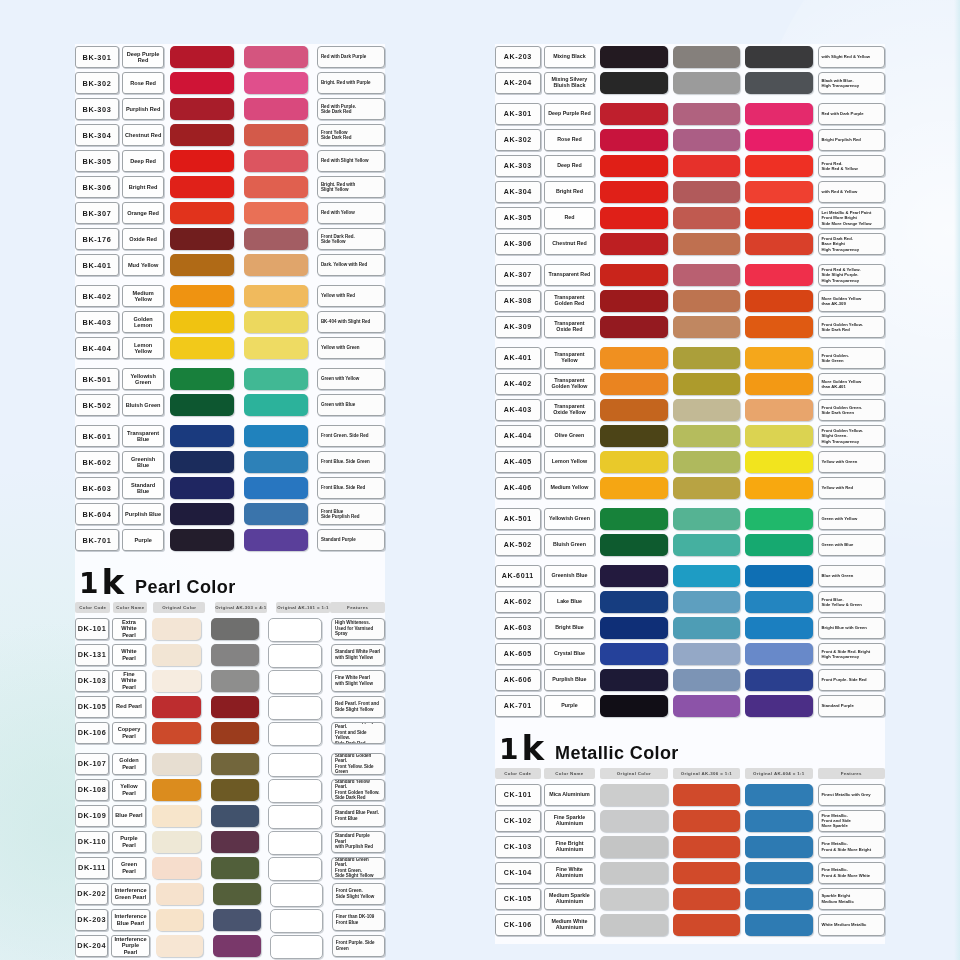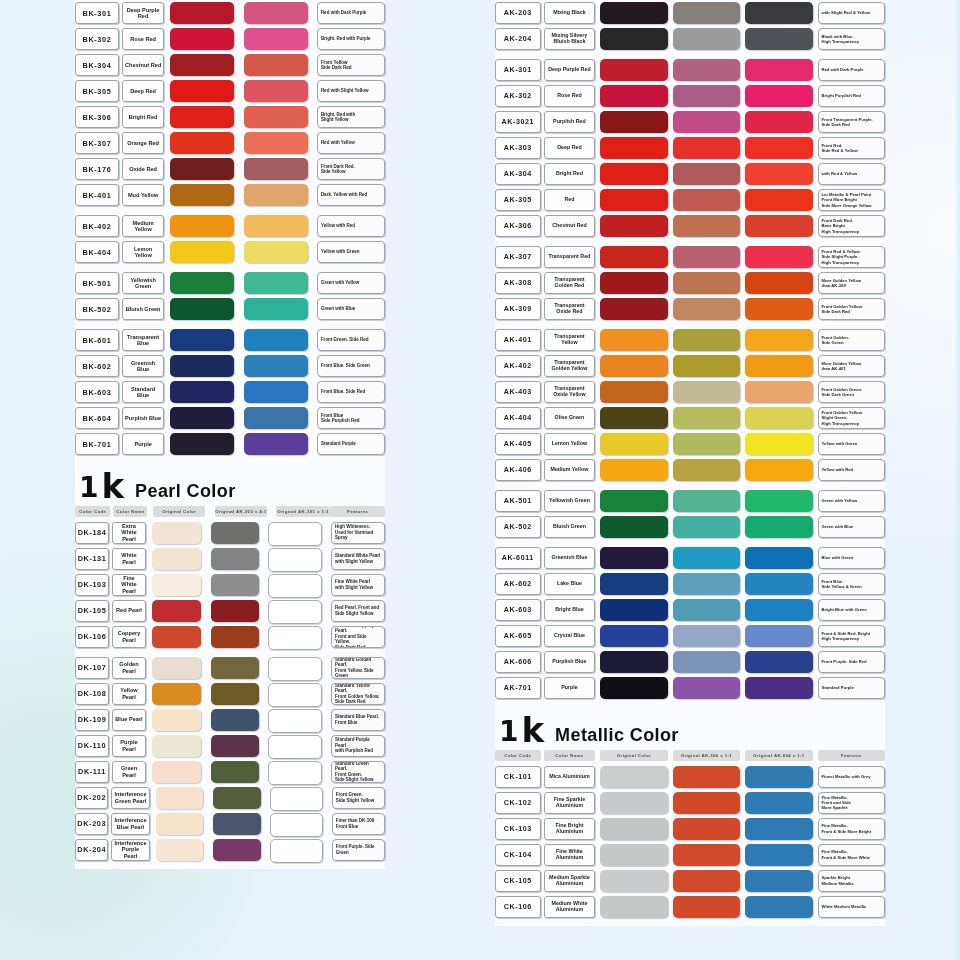--- a/index.html
+++ b/index.html
@@ -10,21 +10,21 @@
     position:relative;
   }
   #bg-glow-a{position:absolute;left:-260px;top:470px;width:620px;height:620px;border-radius:50%;
     background:radial-gradient(circle at 50% 50%, rgba(219,240,238,.85) 0%, rgba(226,242,243,.55) 45%, rgba(234,242,252,0) 72%);}
   #bg-glow-b{position:absolute;left:-150px;top:620px;width:420px;height:420px;border-radius:50%;
     background:radial-gradient(circle at 50% 50%, rgba(208,234,232,.8) 0%, rgba(234,242,252,0) 70%);}
   #bg-glow-c{position:absolute;left:740px;top:-120px;width:520px;height:700px;border-radius:50%;
     background:radial-gradient(circle at 40% 50%, rgba(255,255,255,.75) 0%, rgba(234,242,252,0) 70%);}
   #bg-edge{position:absolute;right:0;top:0;width:6px;height:960px;background:linear-gradient(90deg,rgba(214,238,243,0),#d8eef4);}
 
-  .page{position:absolute;inset:0;}
+  .page{position:absolute;inset:0;margin-top:44px;}
   .col{position:absolute;top:0;}
   .col-left{left:75px;width:310px;}
   .col-right{left:495px;width:390px;}
 
   .panel{background:rgba(252,253,255,.92);padding:2px 0 4px 0;}
 
   
   .tbl{display:flex;flex-direction:column;}
   .row{display:flex;align-items:stretch;margin-bottom:4px;}
   .row.gap{margin-bottom:9px;}
@@ -99,20 +99,27 @@
             <div class="cell feat">Red with Dark Purple</div>
           </div>
           <div class="row">
             <div class="cell code">BK-302</div>
             <div class="cell name">Rose Red</div>
             <div class="sw" style="background: rgb(207, 20, 54); height: 100%;"></div>
             <div class="sw sw2" style="background: rgb(224, 79, 140); height: 100%;"></div>
             <div class="cell feat">Bright. Red with Purple</div>
           </div>
           <div class="row">
+            <div class="cell code">BK-303</div>
+            <div class="cell name">Purplish Red</div>
+            <div class="sw" style="background: rgb(168, 29, 42); height: 100%;"></div>
+            <div class="sw sw2" style="background: rgb(217, 73, 125); height: 100%;"></div>
+            <div class="cell feat">Red with Purple.<br>Side Dark Red</div>
+          </div>
+          <div class="row">
             <div class="cell code">BK-304</div>
             <div class="cell name">Chestnut Red</div>
             <div class="sw" style="background: rgb(158, 31, 34); height: 100%;"></div>
             <div class="sw sw2" style="background: rgb(211, 90, 74); height: 100%;"></div>
             <div class="cell feat">Front  Yellow<br>Side Dark Red</div>
           </div>
           <div class="row">
             <div class="cell code">BK-305</div>
             <div class="cell name">Deep Red</div>
             <div class="sw" style="background: rgb(223, 26, 22); height: 100%;"></div>
@@ -146,20 +153,27 @@
             <div class="sw" style="background: rgb(176, 106, 22); height: 100%;"></div>
             <div class="sw sw2" style="background: rgb(224, 165, 107); height: 100%;"></div>
             <div class="cell feat">Dark. Yellow with Red</div>
           </div>
           <div class="row">
             <div class="cell code">BK-402</div>
             <div class="cell name">Medium Yellow</div>
             <div class="sw" style="background: rgb(239, 147, 17); height: 100%;"></div>
             <div class="sw sw2" style="background: rgb(240, 186, 93); height: 100%;"></div>
             <div class="cell feat">Yellow with Red</div>
+          </div>
+          <div class="row">
+            <div class="cell code">BK-403</div>
+            <div class="cell name">Golden Lemon</div>
+            <div class="sw" style="background: rgb(240, 195, 17); height: 100%;"></div>
+            <div class="sw sw2" style="background: rgb(236, 216, 94); height: 100%;"></div>
+            <div class="cell feat">BK-404 with Slight Red</div>
           </div>
           <div class="row gap">
             <div class="cell code">BK-404</div>
             <div class="cell name">Lemon Yellow</div>
             <div class="sw" style="background: rgb(242, 201, 26); height: 100%;"></div>
             <div class="sw sw2" style="background: rgb(238, 219, 99); height: 100%;"></div>
             <div class="cell feat">Yellow with Green</div>
           </div>
           <div class="row">
             <div class="cell code">BK-501</div>
@@ -221,21 +235,21 @@
       <div class="hdr" id="pearl-hdr">
           <div class="hc" style="width: 48px; margin-left: 0px;">Color Code</div>
           <div class="hc" style="width: 46px; margin-left: 3px;">Color Name</div>
           <div class="hc" style="width: 70px; margin-left: 6px;">Original Color</div>
           <div class="hc" style="width: 70px; margin-left: 10px;">Original AK-303 = 4:1</div>
           <div class="hc" style="width: 74px; margin-left: 9px;">Original AK-101 = 1:1</div>
           <div class="hc" style="width: 74px; margin-left: 0px;">Features</div>
         </div>
       <div class="tbl" id="dk-table">
           <div class="row">
-            <div class="cell code">DK-184</div>
+            <div class="cell code">DK-101</div>
             <div class="cell name">Extra White Pearl</div>
             <div class="sw" style="background: rgb(243, 229, 213); height: 100%; width: 70px; margin-left: 6px;"></div>
             <div class="sw" style="background: rgb(111, 111, 110); height: 100%; width: 70px; margin-left: 10px;"></div>
             <div class="sw empty" style="height: 100%; width: 74px; margin-left: 9px;"></div>
             <div class="cell feat" style="margin-left: 9px; width: 74px;">High Whiteness.<br>Used for Varnised Spray</div>
           </div>
           <div class="row">
             <div class="cell code">DK-131</div>
             <div class="cell name">White Pearl</div>
             <div class="sw" style="background: rgb(242, 229, 212); height: 100%; width: 70px; margin-left: 6px;"></div>
@@ -362,28 +376,20 @@
             <div class="sw" style="background: rgb(228, 42, 108); height: 100%;"></div>
             <div class="cell feat">Red with Dark Purple</div>
           </div>
           <div class="row">
             <div class="cell code">AK-302</div>
             <div class="cell name">Rose Red</div>
             <div class="sw" style="background: rgb(200, 20, 61); height: 100%;"></div>
             <div class="sw" style="background: rgb(171, 94, 133); height: 100%;"></div>
             <div class="sw" style="background: rgb(232, 30, 104); height: 100%;"></div>
             <div class="cell feat">Bright Purplish Red</div>
-          </div>
-          <div class="row">
-            <div class="cell code">AK-3021</div>
-            <div class="cell name">Purplish Red</div>
-            <div class="sw" style="background: rgb(138, 23, 23); height: 100%;"></div>
-            <div class="sw" style="background: rgb(194, 74, 134); height: 100%;"></div>
-            <div class="sw" style="background: rgb(225, 36, 72); height: 100%;"></div>
-            <div class="cell feat">Front Transparent Purple.<br>Side Dark Red</div>
           </div>
           <div class="row">
             <div class="cell code">AK-303</div>
             <div class="cell name">Deep Red</div>
             <div class="sw" style="background: rgb(224, 31, 23); height: 100%;"></div>
             <div class="sw" style="background: rgb(230, 49, 43); height: 100%;"></div>
             <div class="sw" style="background: rgb(238, 48, 36); height: 100%;"></div>
             <div class="cell feat">Front Red.<br>Side Red &amp; Yellow</div>
           </div>
           <div class="row">

